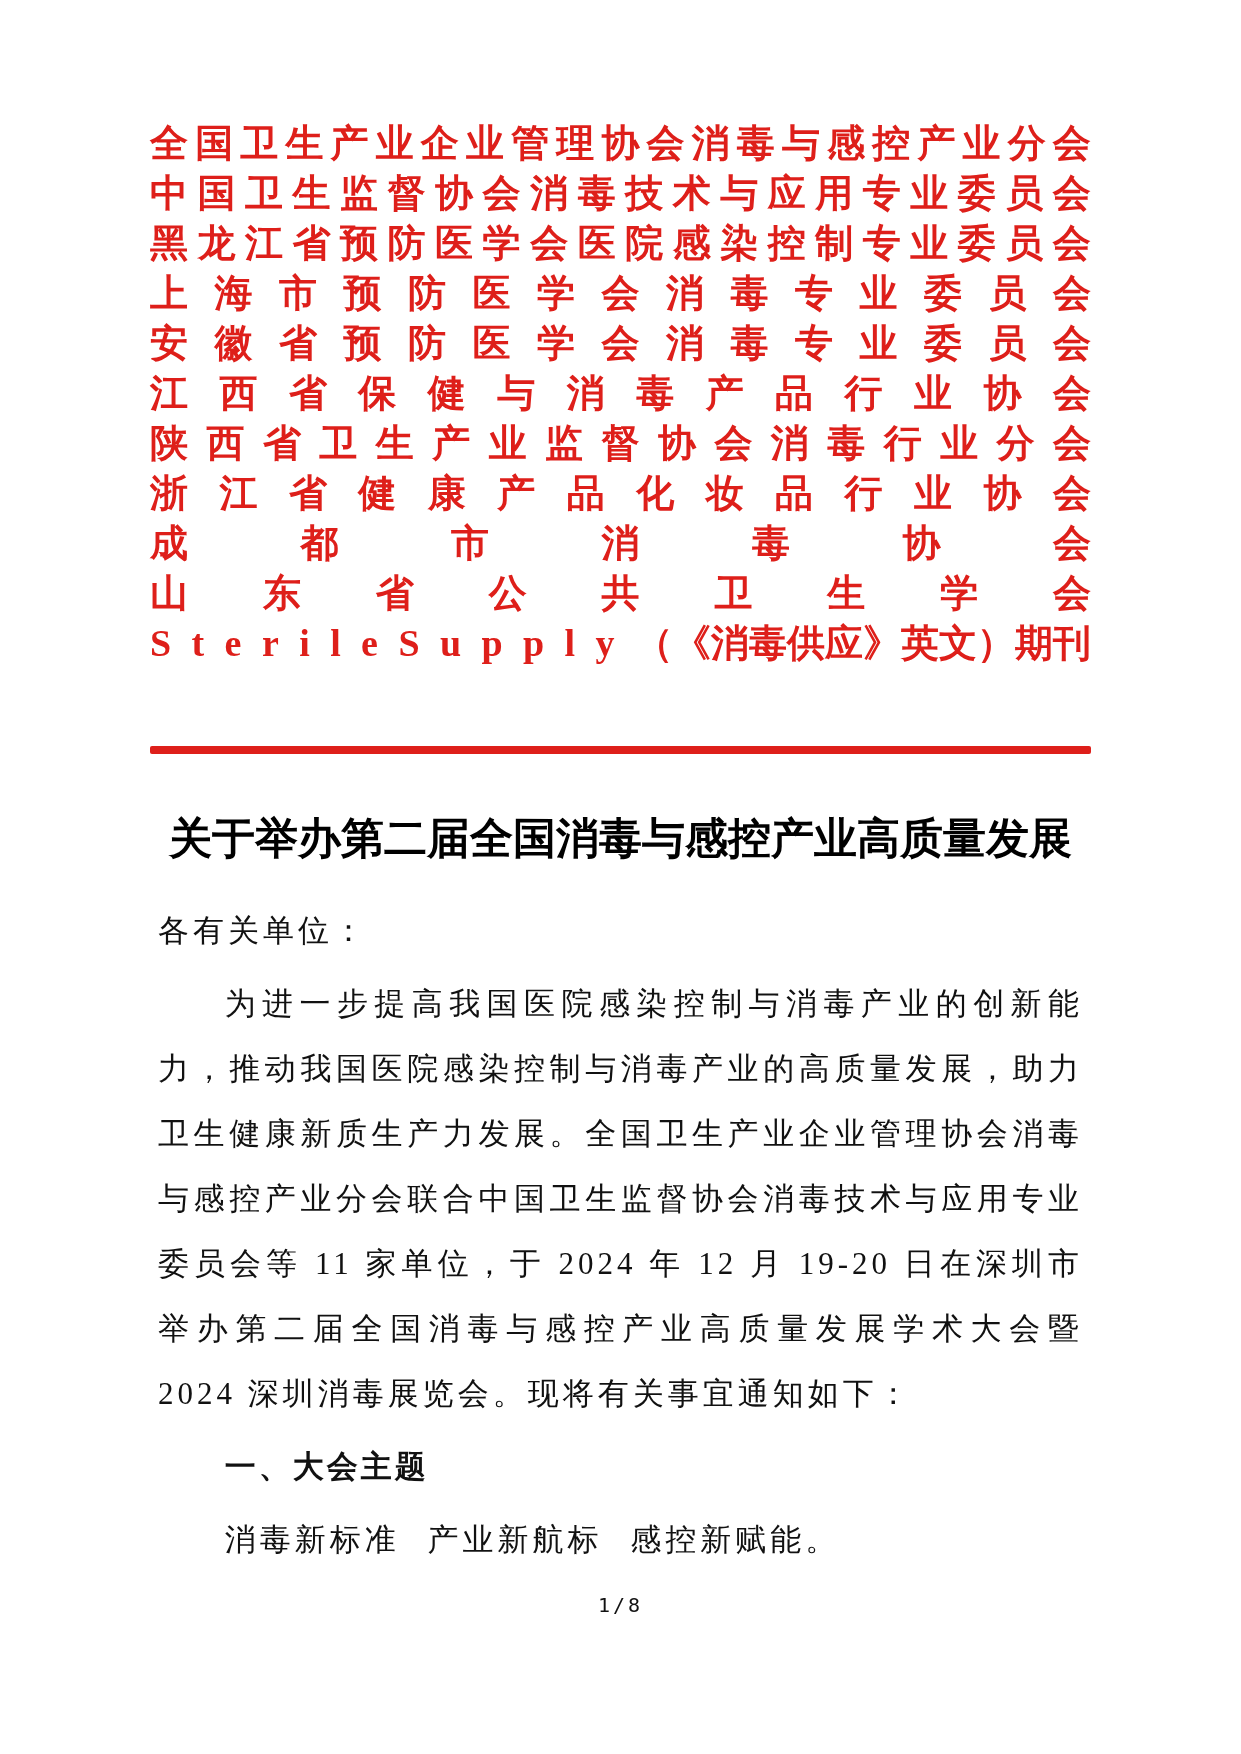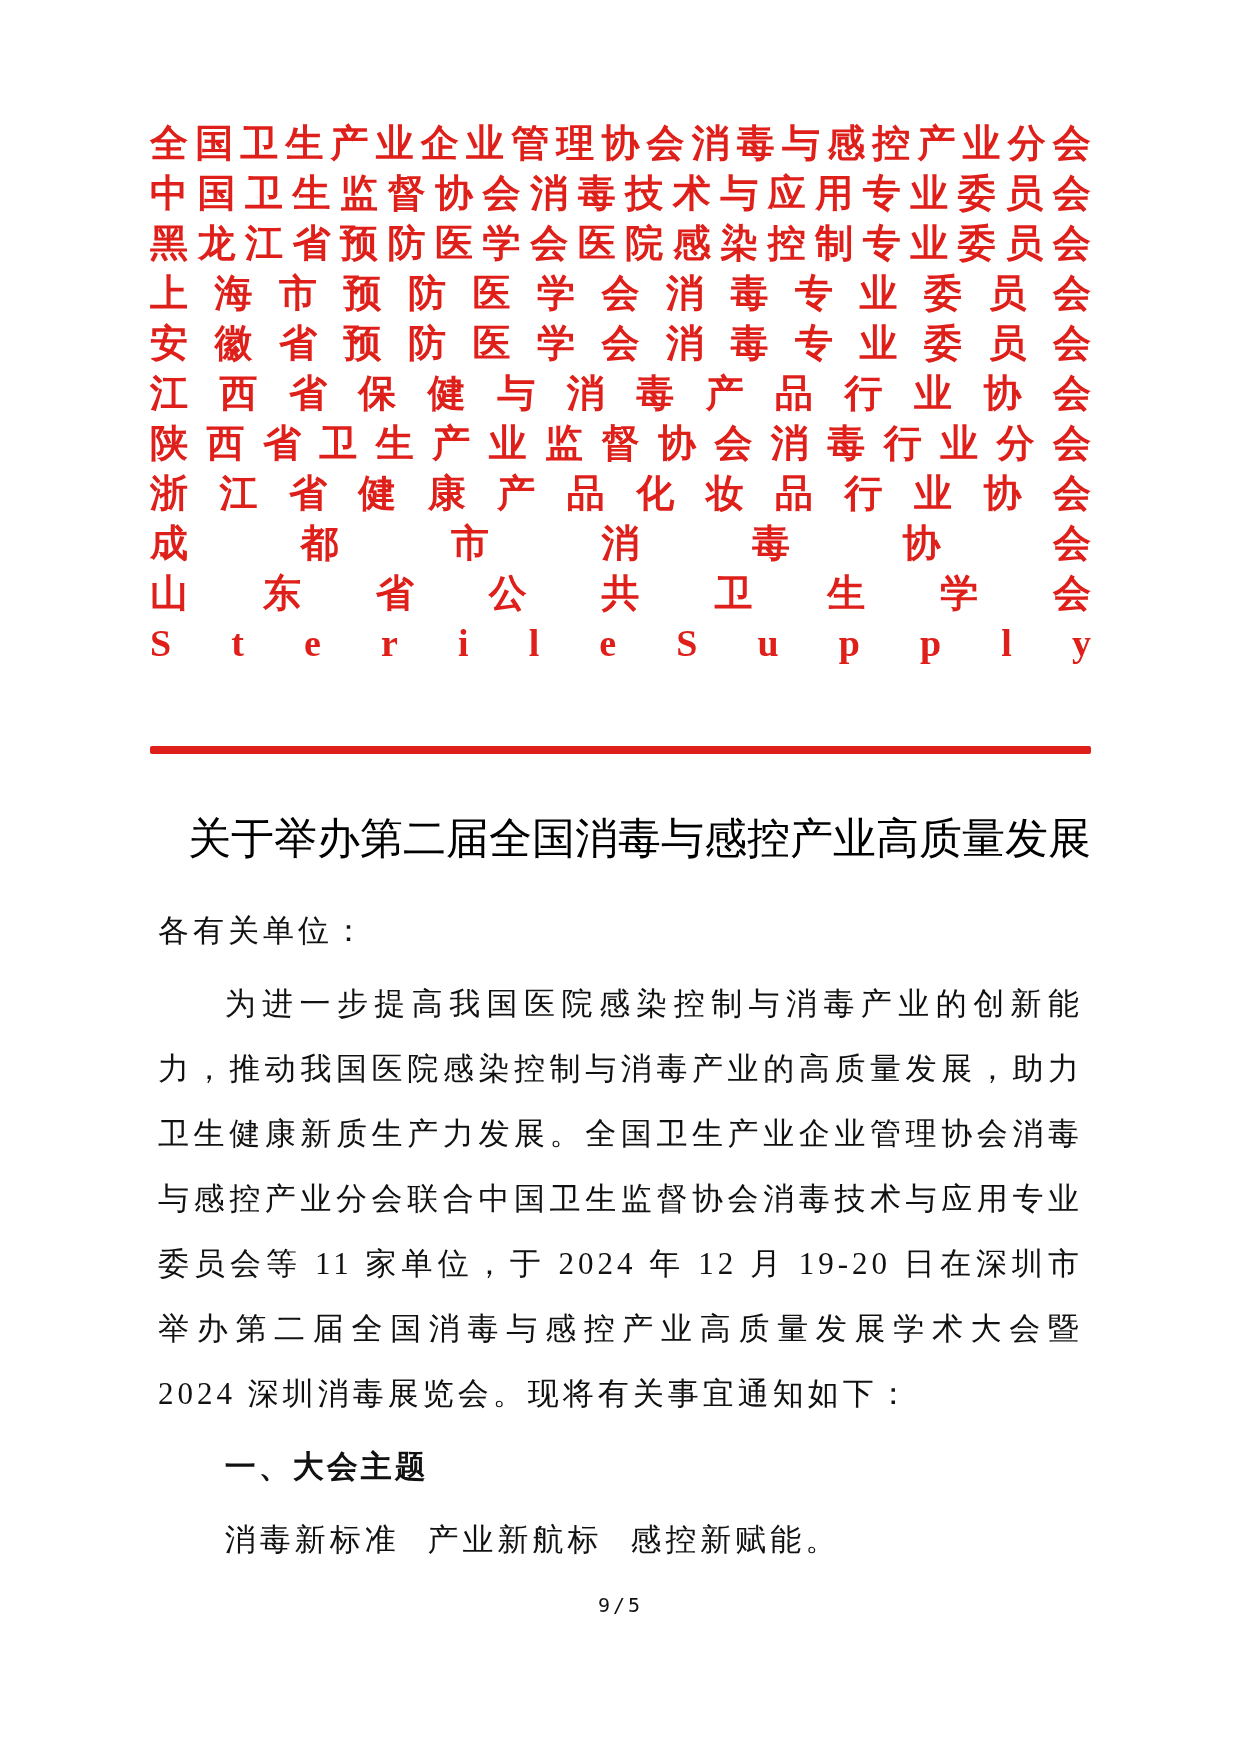--- a/index.html
+++ b/index.html
@@ -30,24 +30,24 @@
   .rule{
     margin-top:78px;
     width:100%;
     height:8px;
     background:#de1f1a;
     border-radius:2px;
   }
   
   .title{
     margin:46px 0 0 0;
-    text-align:right;
+    text-align:center;
     font-size:43px;
     line-height:78px;
-    font-weight:normal;
+    font-weight:bold;
     color:#000000;
     font-family:"Liberation Serif","DejaVu Serif",serif;
   }
   .title .title-line{display:block;}
   
   .docbody{
     margin-top:20px;
     font-size:31px;
     line-height:65px;
     color:#111111;
@@ -264,31 +264,32 @@
         <span>r</span>
         <span>i</span>
         <span>l</span>
         <span>e</span>
         <span>S</span>
         <span>u</span>
         <span>p</span>
         <span>p</span>
         <span>l</span>
         <span>y</span>
+        <span>（《消毒供应》英文）期刊</span>
       </div>
   </header>
 
   <div class="rule"></div>
 
   <h1 class="title">
     <span class="title-line">关于举办第二届全国消毒与感控产业高质量发展</span>
   </h1>
 
   <main class="docbody">
     <p class="salutation">各有关单位：</p>
     <p class="para">为进一步提高我国医院感染控制与消毒产业的创新能力，推动我国医院感染控制与消毒产业的高质量发展，助力卫生健康新质生产力发展。全国卫生产业企业管理协会消毒与感控产业分会联合中国卫生监督协会消毒技术与应用专业委员会等 11 家单位，于 2024 年 12 月 19-20 日在深圳市举办第二届全国消毒与感控产业高质量发展学术大会暨 2024 深圳消毒展览会。现将有关事宜通知如下：</p>
     <p class="heading">一、大会主题</p>
     <p class="theme">消毒新标准 产业新航标 感控新赋能。</p>
   </main>
 
-  <footer class="pagenum">9/5</footer>
+  <footer class="pagenum">1/8</footer>
 
 </div>
 
 </body></html>

